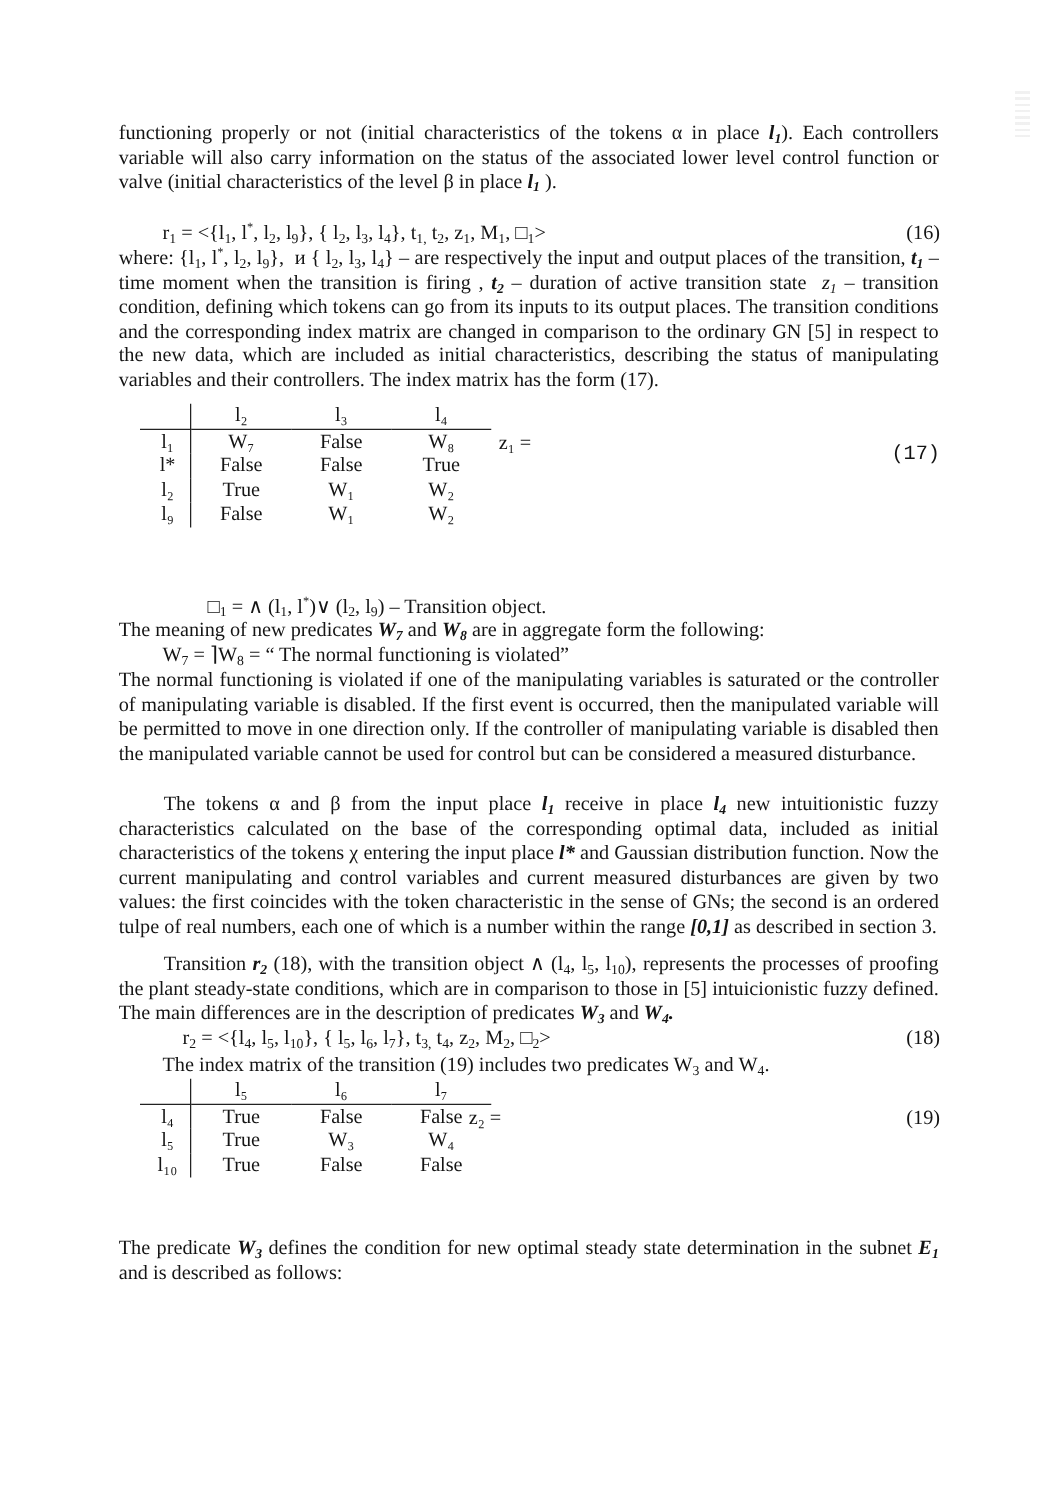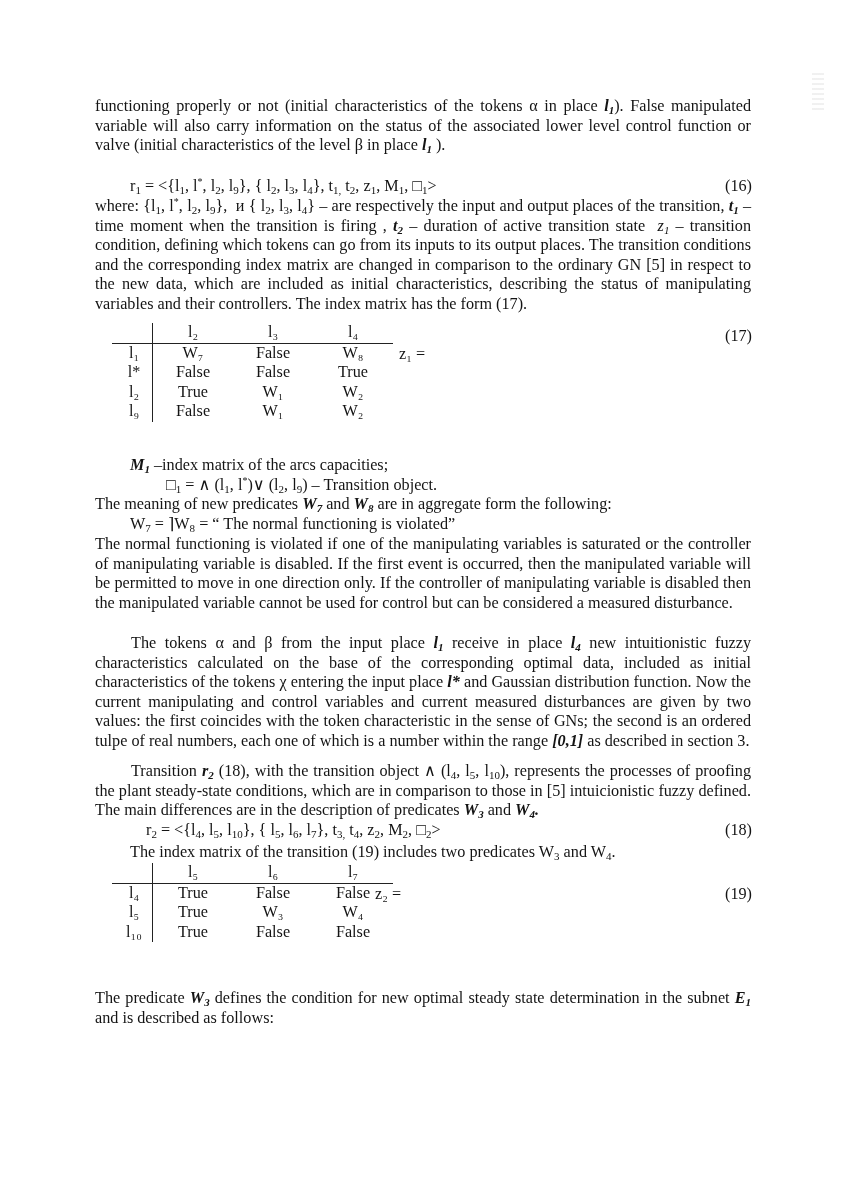--- a/index.html
+++ b/index.html
@@ -22,21 +22,21 @@
   .pagenum { position:absolute; left:0; width:846px; top:1083px; text-align:center; font-size:16.2px; }
   .smudge { position:absolute; left:812px; top:70px; width:12px; height:40px; opacity:.12;
             background:repeating-linear-gradient(0deg,#888 0 2px,transparent 2px 5px); }
 </style>
 </head>
 <body>
 
 <div class="page">
 
   <div class="p" style="top:97px;">
-    <span>functioning properly or not (initial characteristics of the tokens α in place </span><i class="b"><span>l</span><sub>1</sub></i><span>). False manipulated</span>
+    <span>functioning properly or not (initial characteristics of the tokens α in place </span><i class="b"><span>l</span><sub>1</sub></i><span>). Each controllers</span>
     <span>variable will also carry information on the status of the associated lower level control function or</span>
     <span>valve (initial characteristics of the level β in place </span><i class="b"><span>l</span><sub>1</sub></i><span> ).</span>
   </div>
 
   <div class="line" style="left:130px; top:177px;">r<sub>1</sub> = &lt;{l<sub>1</sub>, l<sup>*</sup>, l<sub>2</sub>, l<sub>9</sub>}, { l<sub>2</sub>, l<sub>3</sub>, l<sub>4</sub>}, t<sub>1,</sub> t<sub>2</sub>, z<sub>1</sub>, M<sub>1</sub>, □<sub>1</sub>&gt;</div>
   <div class="eqnum" style="top:177px;">(16)</div>
 
   <div class="p" style="top:197px;">where: {l<sub>1</sub>, l<sup>*</sup>, l<sub>2</sub>, l<sub>9</sub>}, &nbsp;и { l<sub>2</sub>, l<sub>3</sub>, l<sub>4</sub>} – are respectively the input and output places of the transition, <i class="b">t<sub>1</sub></i> – time moment when the transition is firing , <i class="b">t<sub>2</sub></i> – duration of active transition state &nbsp;<i>z<sub>1</sub></i> – transition condition, defining which tokens can go from its inputs to its output places. The transition conditions and the corresponding index matrix are changed in comparison to the ordinary GN [5] in respect to the new data, which are included as initial characteristics, describing the status of manipulating variables and their controllers. The index matrix has the form (17).</div>
 
   <table class="matrix" style="left:112px; top:323px;">
@@ -67,23 +67,22 @@
     </tr>
     <tr>
       <td class="rowh">l₉</td>
       <td>False</td>
       <td>W₁</td>
       <td>W₂</td>
     </tr>
   </tbody>
     </table>
   <div class="z" style="left:375px; top:345px;margin-left:24px;">z₁ =</div>
-  <div class="eqnum" style="top:327px;">(17)</div>
+  <div class="eqnum" style="top:354px;font-family:Liberation Mono, monospace;">(17)</div>
 
-  <div class="line" style="left:130px; top:456px;"><i class="b">M<sub>1</sub></i> –index matrix of the arcs capacities;</div>
   <div class="line" style="left:130px; top:476px;padding-left:36px;">□<sub>1</sub> = ∧ (l<sub>1</sub>, l<sup>*</sup>)∨ (l<sub>2</sub>, l<sub>9</sub>) – Transition object.</div>
   <div class="line" style="left:95px; top:495px;">The meaning of new predicates <i class="b">W<sub>7</sub></i> and <i class="b">W<sub>8</sub></i> are in aggregate form the following:</div>
   <div class="line" style="left:130px; top:515px;">W<sub>7</sub> = ⌉W<sub>8</sub> = “ The normal functioning is violated”</div>
 
   <div class="p" style="top:535px;">The normal functioning is violated if one of the manipulating variables is saturated or the controller of manipulating variable is disabled. If the first event is occurred, then the manipulated variable will be permitted to move in one direction only. If the controller of manipulating variable is disabled then the manipulated variable cannot be used for control but can be considered a measured disturbance.</div>
 
   <div class="p indent" style="top:634px;">The tokens α and β from the input place <i class="b">l<sub>1</sub></i> receive in place <i class="b">l<sub>4</sub></i> new intuitionistic fuzzy characteristics calculated on the base of the corresponding optimal data, included as initial characteristics of the tokens χ entering the input place <i class="b">l*</i> and Gaussian distribution function. Now the current manipulating and control variables and current measured disturbances are given by two values: the first coincides with the token characteristic in the sense of GNs; the second is an ordered tulpe of real numbers, each one of which is a number within the range <i class="b">[0,1]</i> as described in section 3.</div>
 
   <div class="p indent" style="top:762px;">Transition <i class="b">r<sub>2</sub></i> (18), with the transition object ∧ (l<sub>4</sub>, l<sub>5</sub>, l<sub>10</sub>), represents the processes of proofing the plant steady-state conditions, which are in comparison to those in [5] intuicionistic fuzzy defined. The main differences are in the description of predicates <i class="b">W<sub>3</sub></i> and <i class="b">W<sub>4</sub>.</i></div>
 

